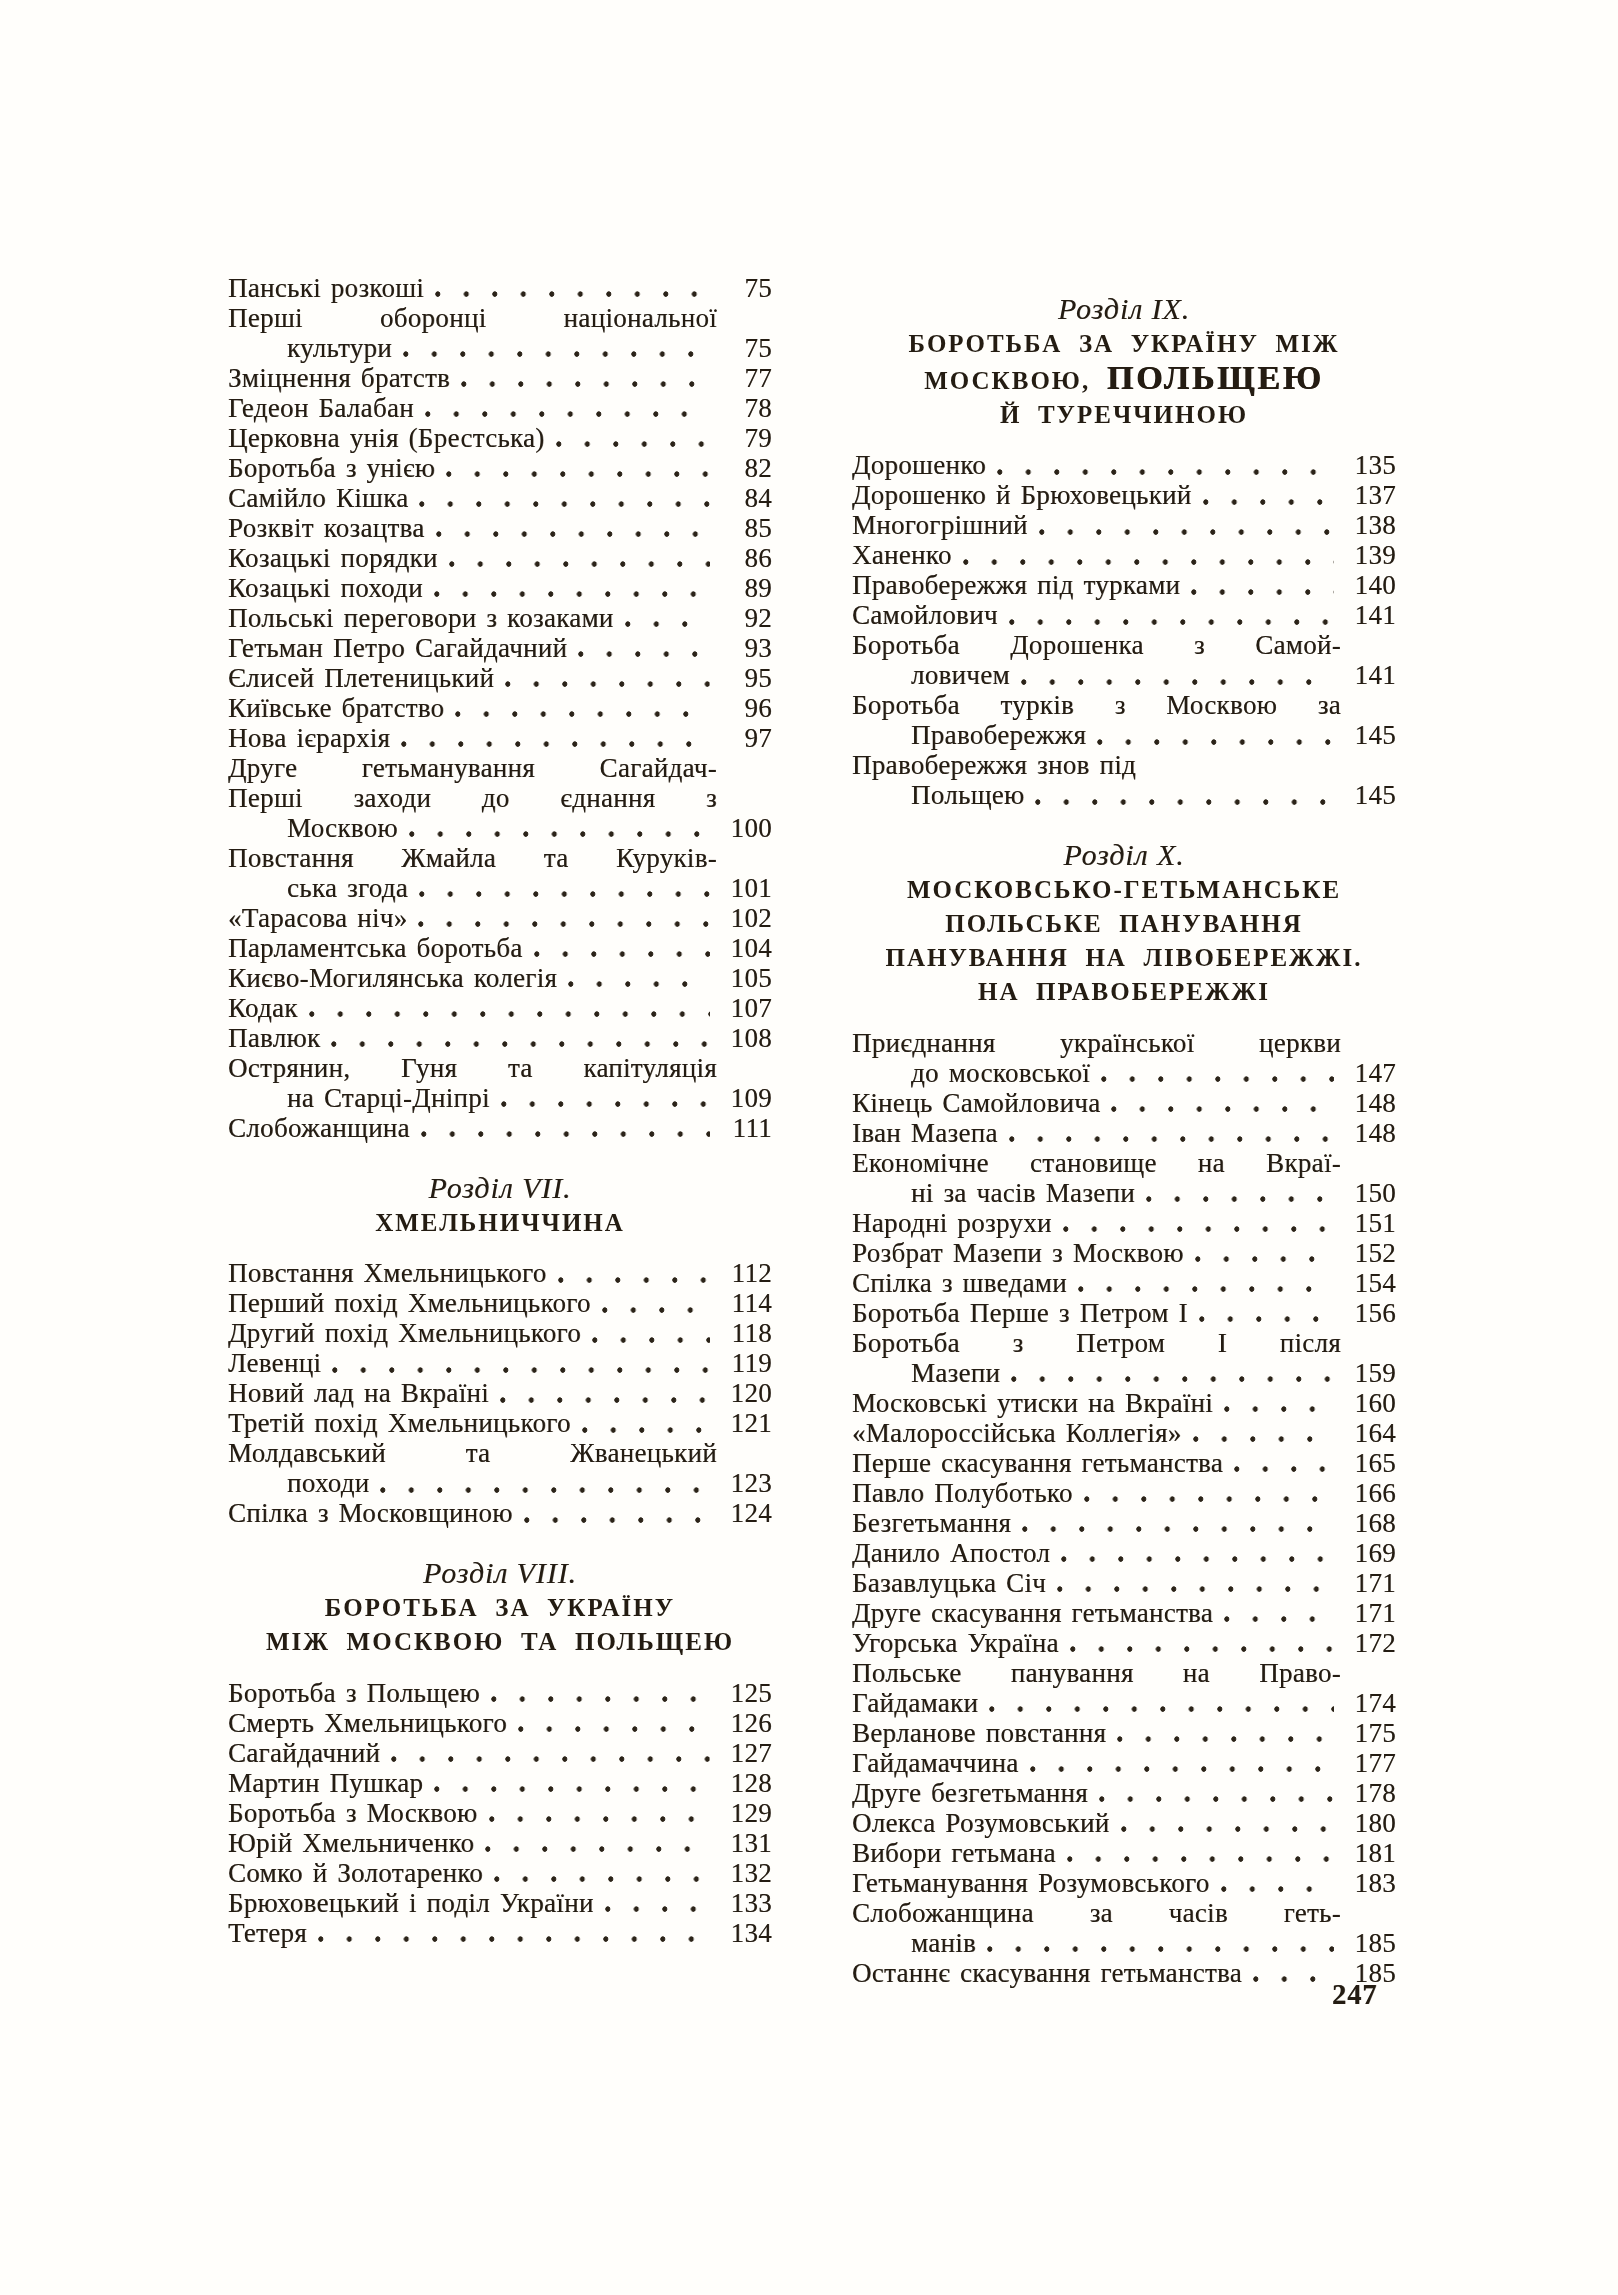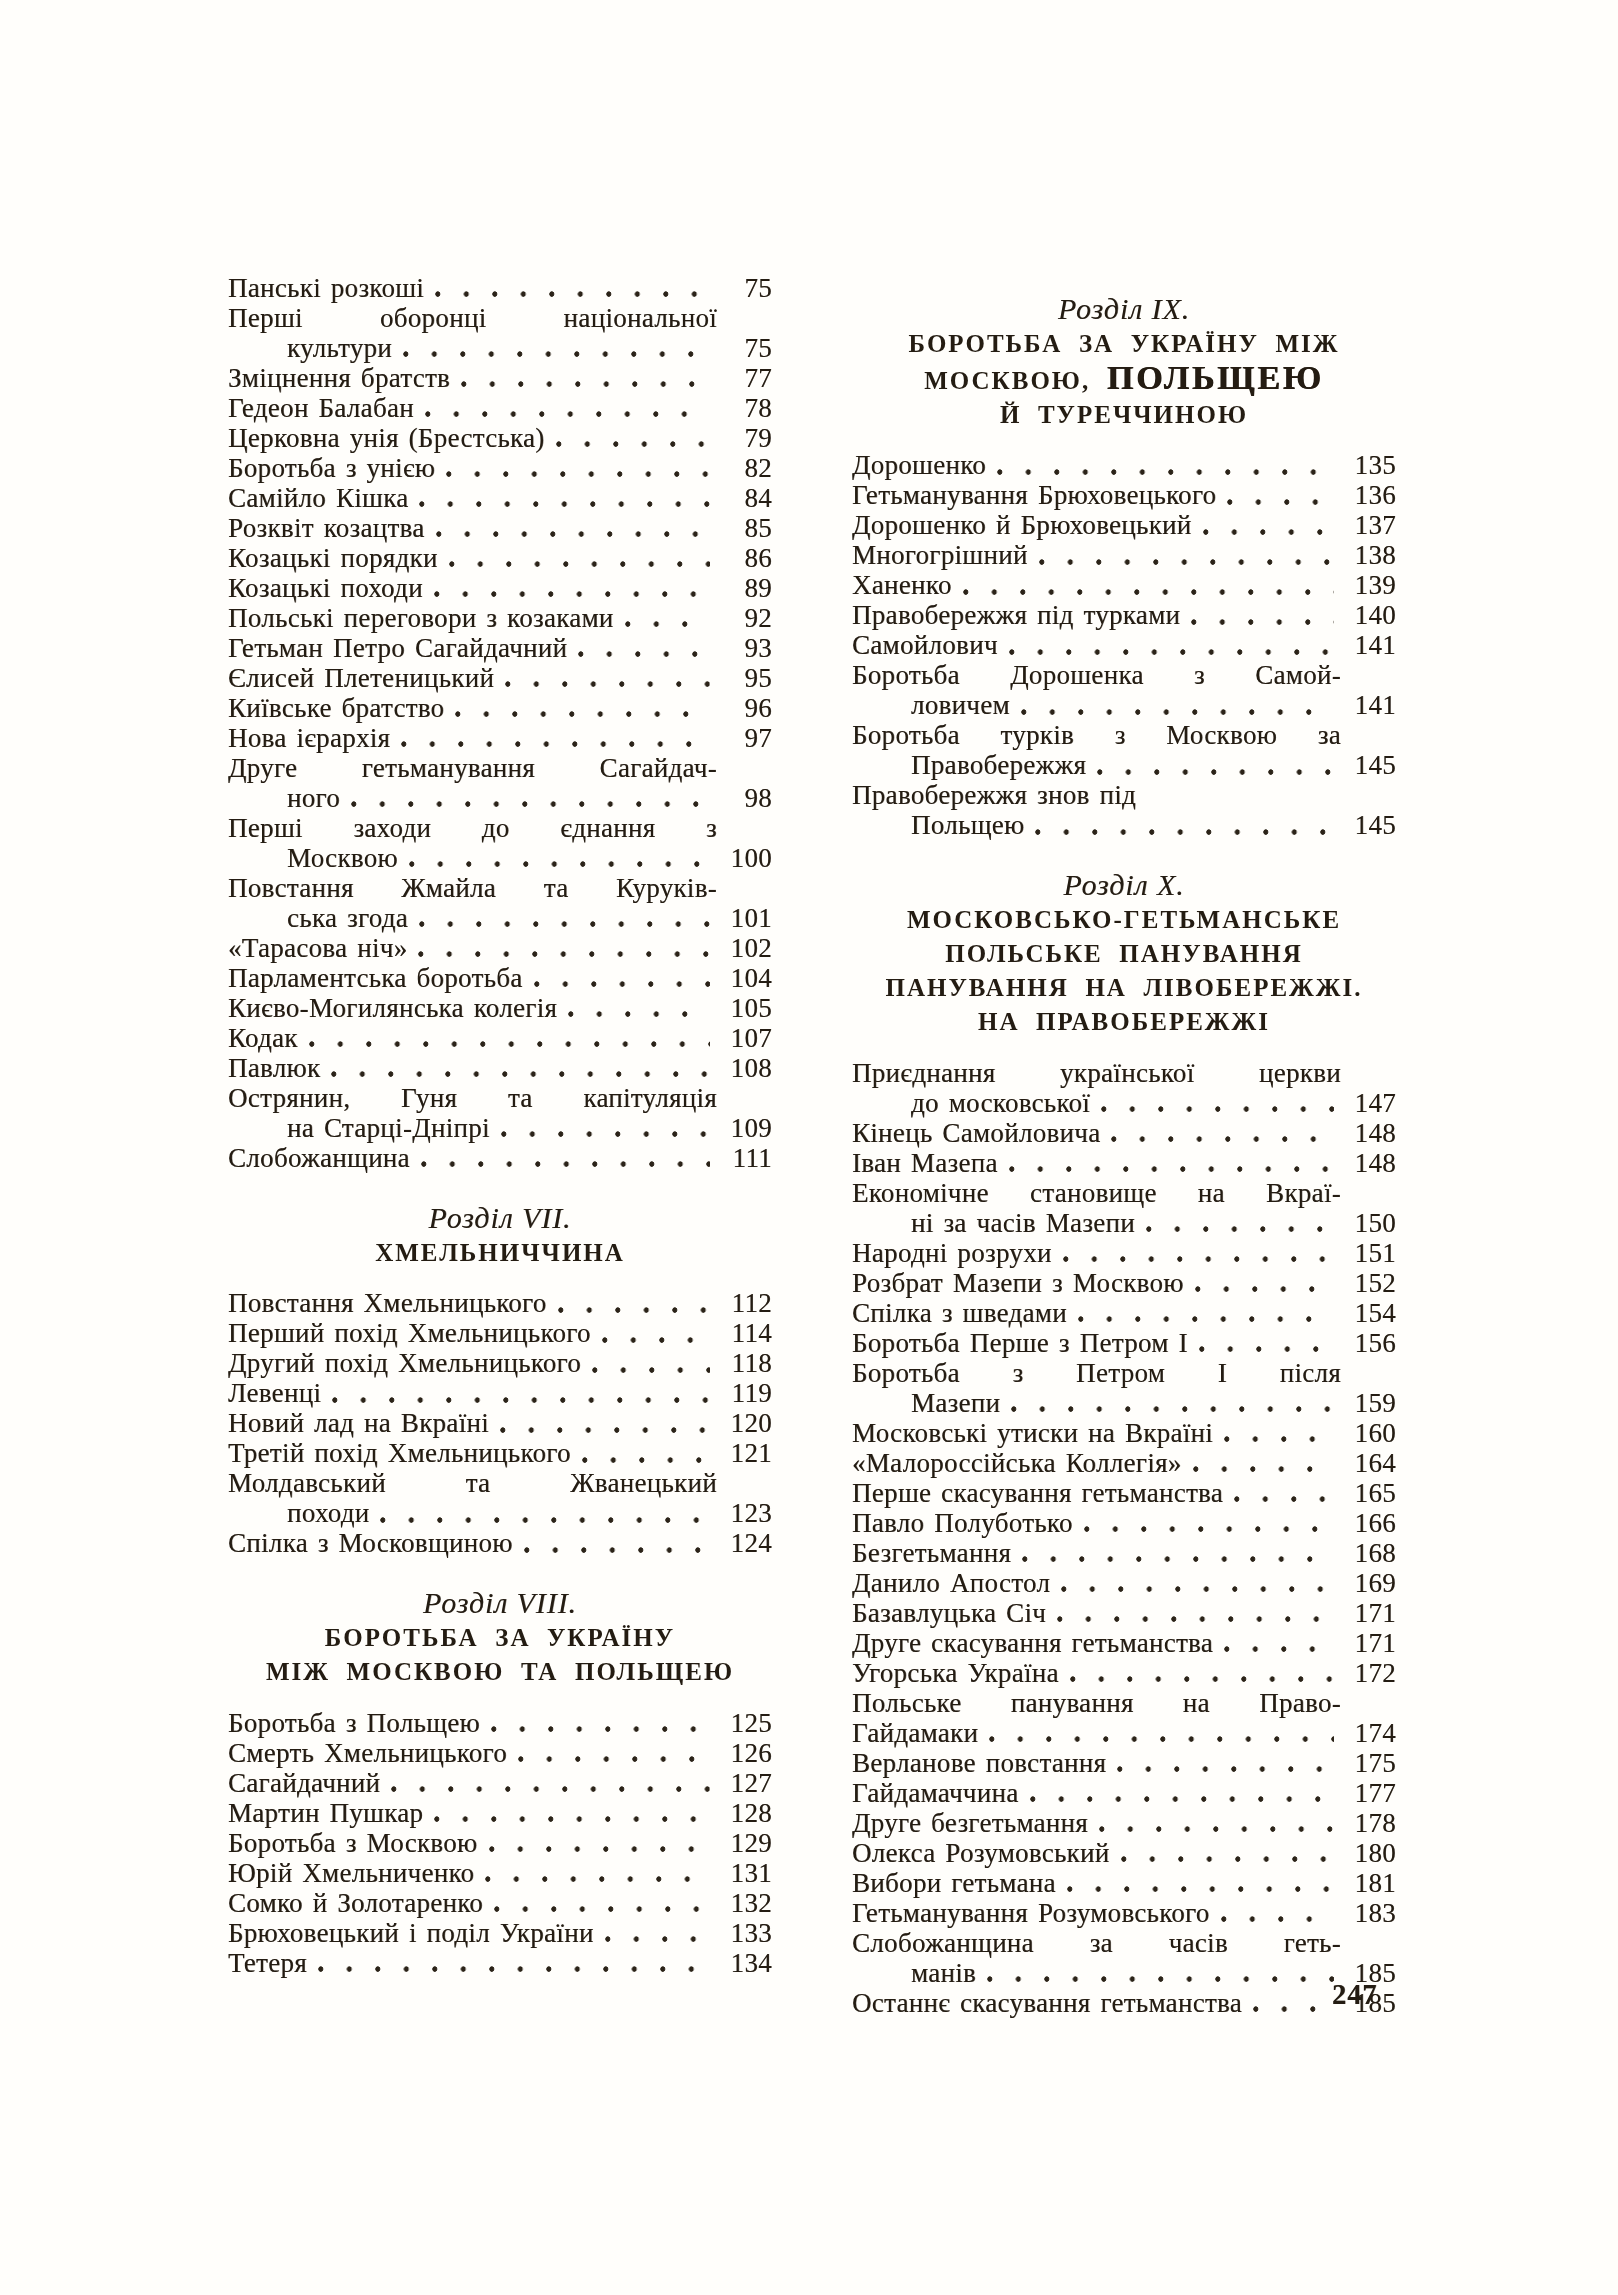--- a/index.html
+++ b/index.html
@@ -134,25 +134,20 @@
           <span class="t">Київське братство</span>
           <span class="dots"></span>
           <span class="pg">96</span>
         </div>
         <div class="entry">
           <span class="t">Нова ієрархія</span>
           <span class="dots"></span>
           <span class="pg">97</span>
         </div>
         <div class="jl">Друге гетьманування Сагайдач-</div>
-        <div class="entry indent">
-          <span class="t">ного</span>
-          <span class="dots"></span>
-          <span class="pg">98</span>
-        </div>
         <div class="jl">Перші заходи до єднання з</div>
         <div class="entry indent">
           <span class="t">Москвою</span>
           <span class="dots"></span>
           <span class="pg">100</span>
         </div>
         <div class="jl">Повстання Жмайла та Куруків-</div>
         <div class="entry indent">
           <span class="t">ська згода</span>
           <span class="dots"></span>
@@ -302,25 +297,20 @@
           <div class="subline"><span>БОРОТЬБА ЗА УКРАЇНУ МІЖ</span></div>
           <div class="subline"><span>МОСКВОЮ,</span> <span class="bigword">ПОЛЬЩЕЮ</span></div>
           <div class="subline"><span>Й ТУРЕЧЧИНОЮ</span></div>
         </div>
         <div class="entry">
           <span class="t">Дорошенко</span>
           <span class="dots"></span>
           <span class="pg">135</span>
         </div>
         <div class="entry">
-          <span class="t">Гетьманування Брюховецького</span>
-          <span class="dots"></span>
-          <span class="pg">136</span>
-        </div>
-        <div class="entry">
           <span class="t">Дорошенко й Брюховецький</span>
           <span class="dots"></span>
           <span class="pg">137</span>
         </div>
         <div class="entry">
           <span class="t">Многогрішний</span>
           <span class="dots"></span>
           <span class="pg">138</span>
         </div>
         <div class="entry">

